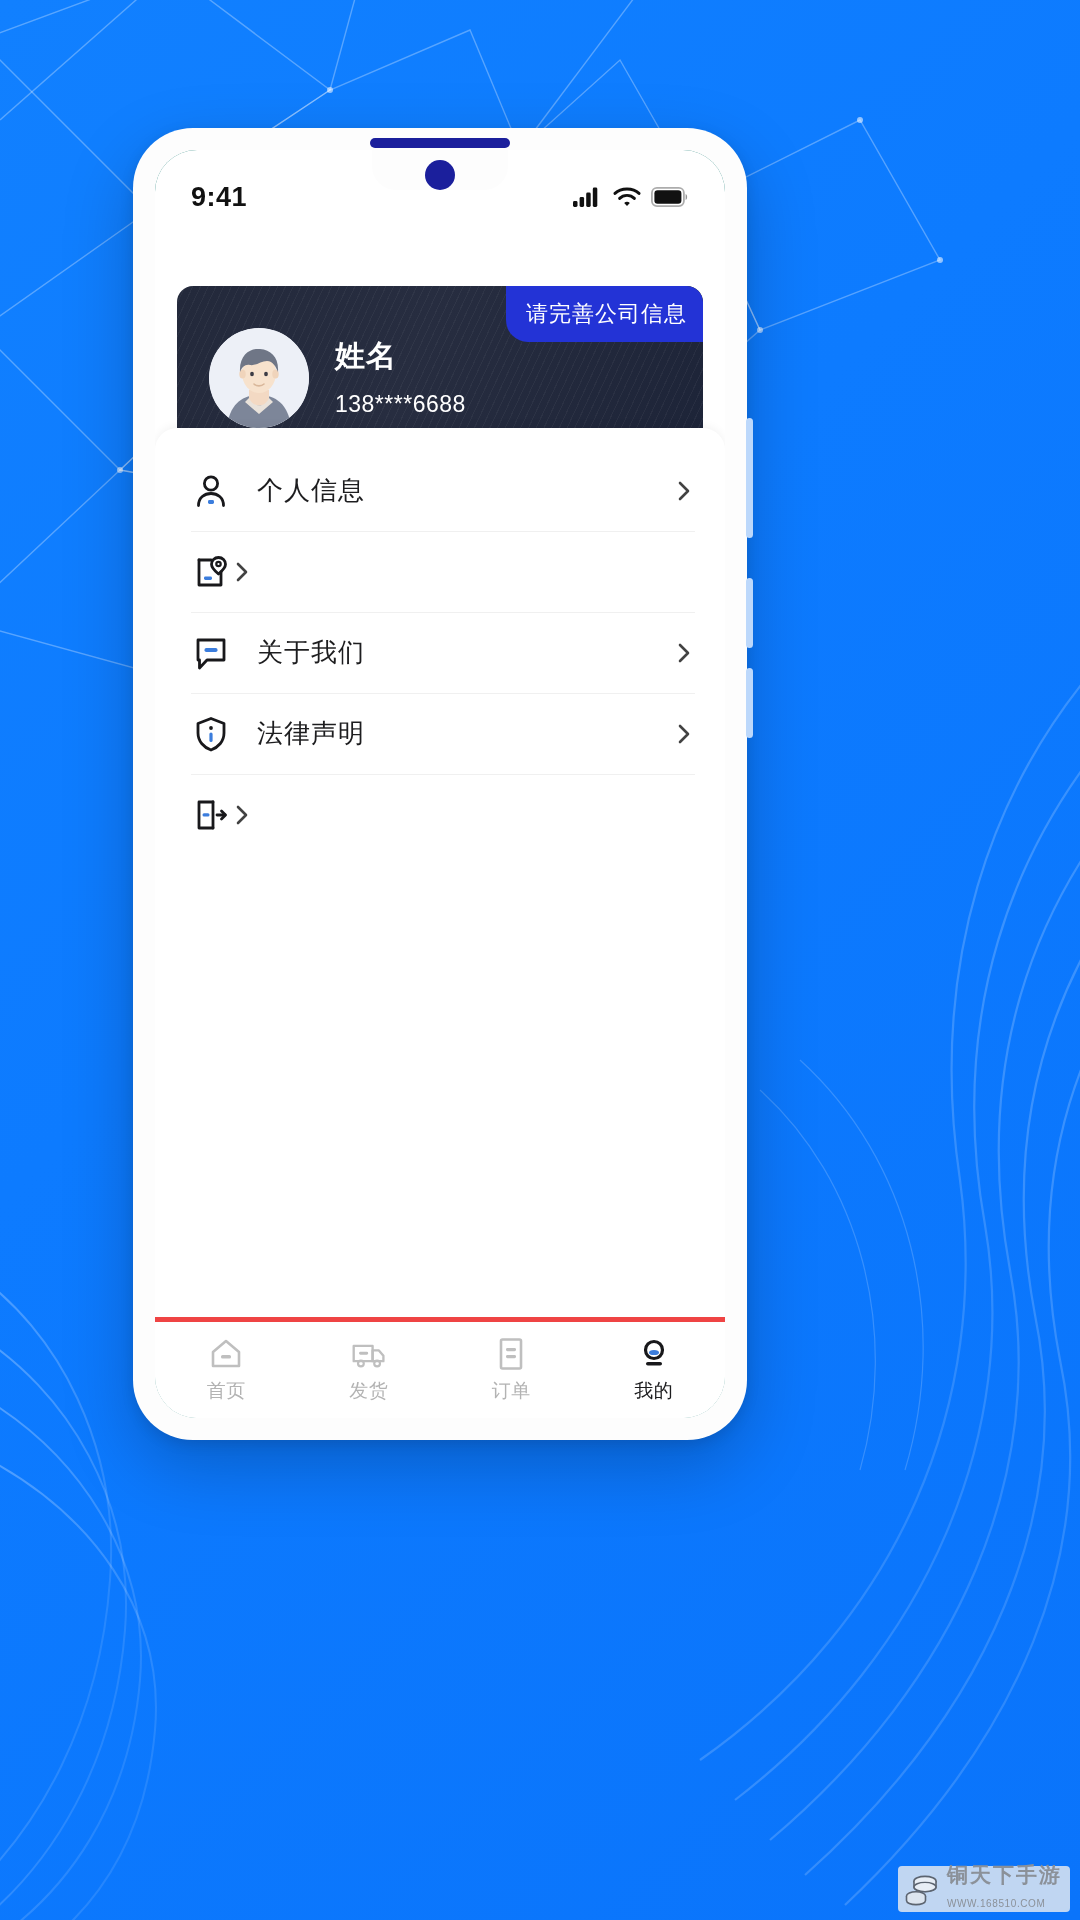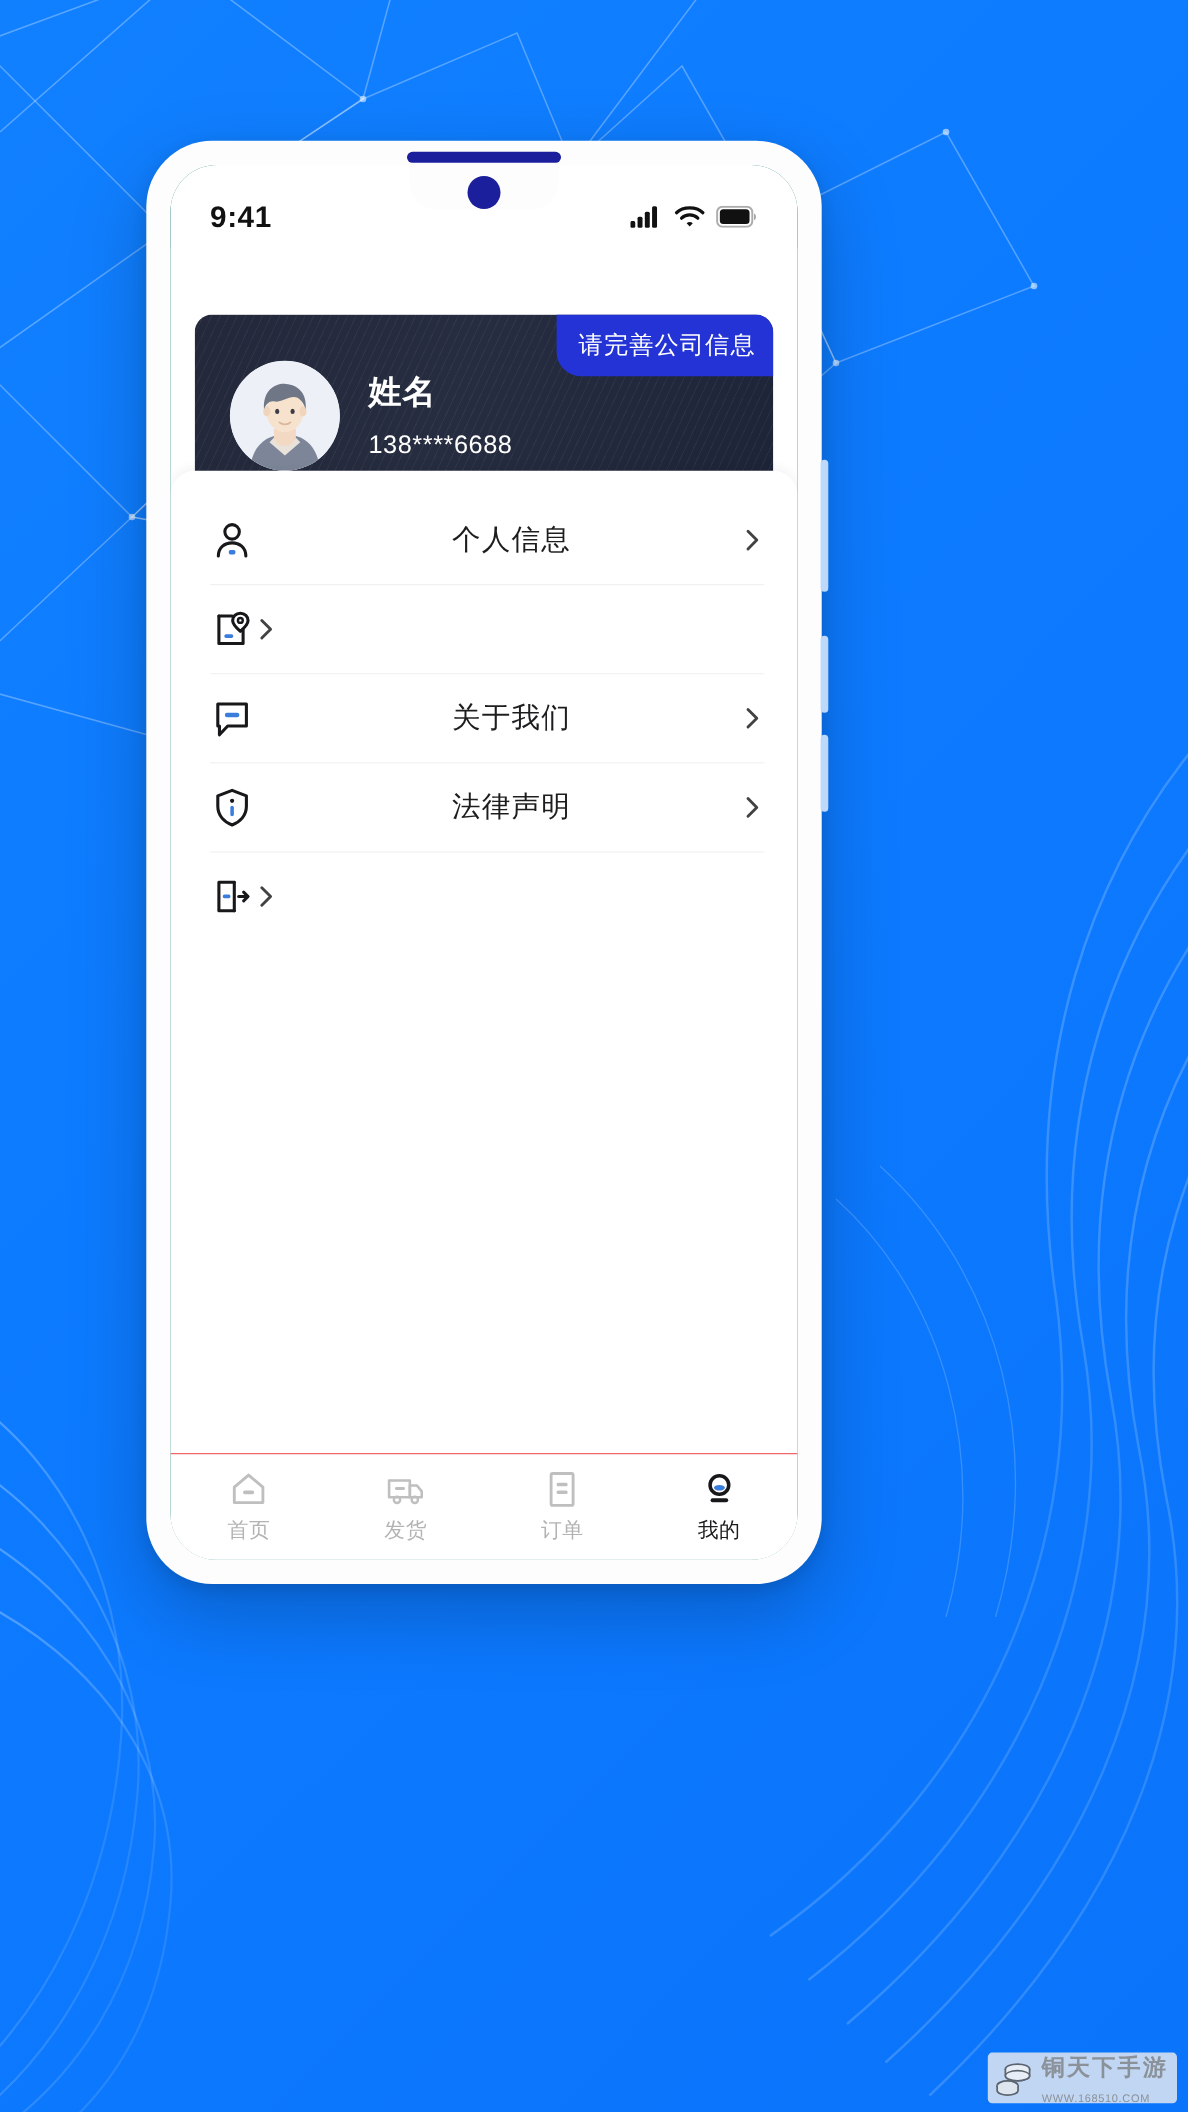--- a/index.html
+++ b/index.html
@@ -147,21 +147,20 @@
 
   
   .sheet {
     position: absolute;
     left: 0; top: 202px;
     width: 570px; bottom: 0;
     background: #fff;
     border-top-left-radius: 22px;
     border-top-right-radius: 22px;
     box-shadow: 0 -2px 10px rgba(0,0,0,.05);
-    text-align: center;
   }
 
   .menu { padding: 22px 0 0 0; }
   .menu-item {
     height: 81px;
     display: flex; align-items: center;
     padding: 0 30px 0 36px;
     position: relative;
     cursor: pointer;
   }
@@ -176,41 +175,41 @@
     font-size: 26px;
     color: #1d1d1f;
     letter-spacing: 1px;
     flex: 1;
   }
   .chev { width: 22px; height: 22px; opacity: .85; }
 
   
   .tabbar {
     height: 96px;
-    border-top: 1px solid #ef4444;
+    border-top: 5px solid #ef4444;
     display: flex; align-items: center;
     background: #fff;
   }
   .tab {
     flex: 1;
     display: flex; flex-direction: column;
     align-items: center; justify-content: center;
     gap: 6px;
     cursor: pointer;
   }
   .tab-icon { width: 36px; height: 36px; }
   .tab-label { font-size: 19px; color: #b3b3b3; letter-spacing: .5px; }
   .tab.active .tab-label { color: #1d1d1f; }
 
   
   .watermark {
     position: absolute;
     right: 10px; bottom: 8px;
     height: 46px;
-    display: flex; align-items: flex-start;
+    display: flex; align-items: flex-end;
     background: rgba(222,230,240,.86);
     border-radius: 4px;
     padding: 3px 8px 3px 4px;
     box-sizing: border-box;
   }
   .wm-coins { width: 40px; height: 40px; flex: 0 0 40px; }
   .wm-text { display: flex; flex-direction: column; margin-left: 5px; }
   .wm-title {
     font-size: 21px; font-weight: bold; color: #8b9199;
     letter-spacing: 2px; line-height: 1;

